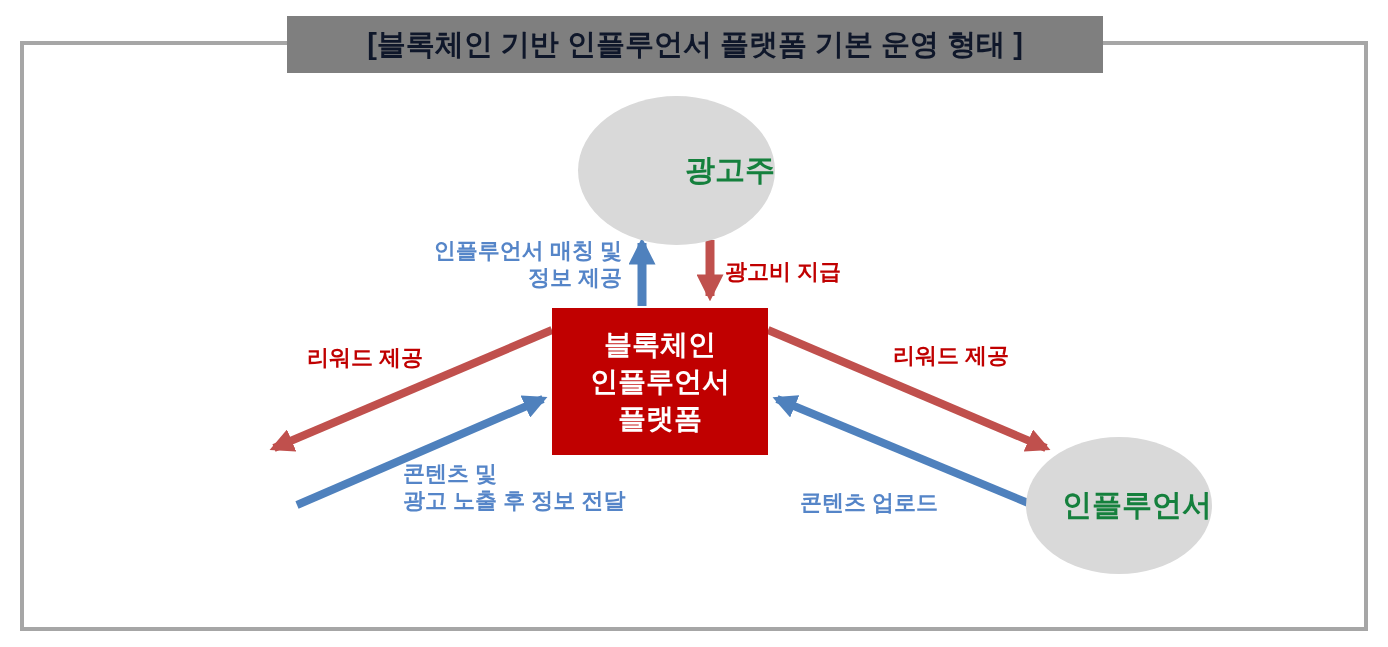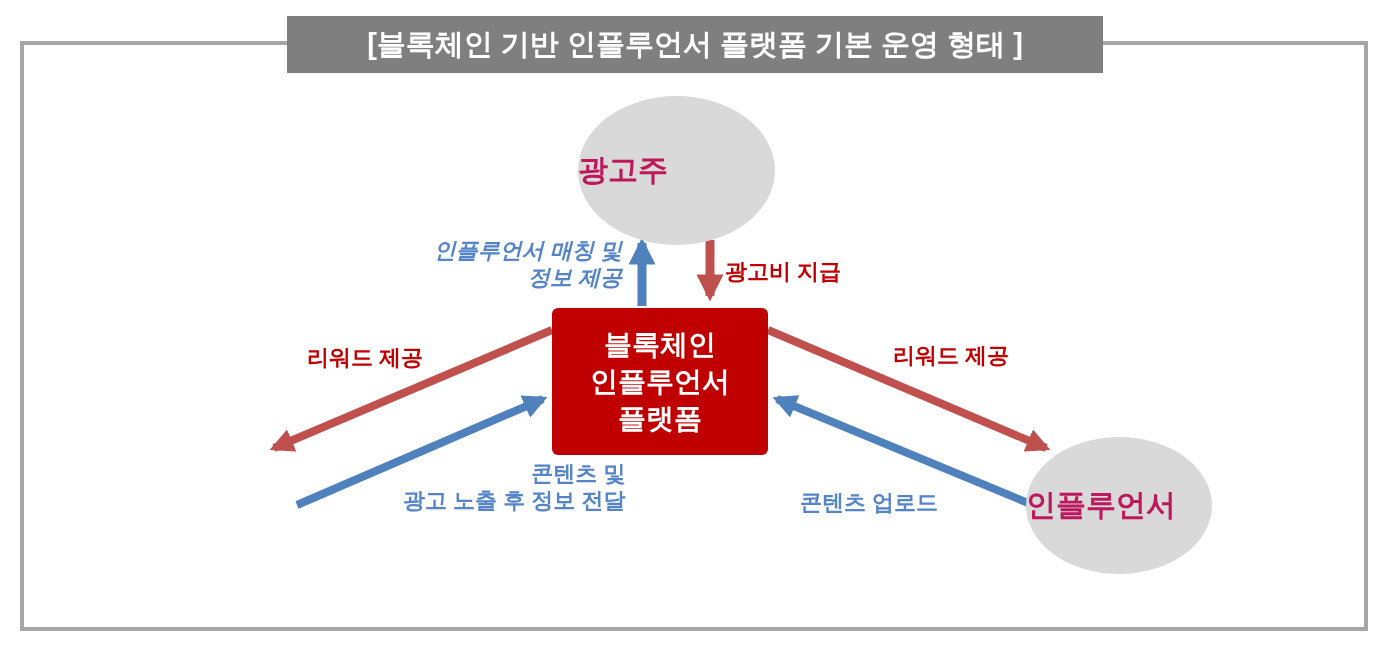--- a/index.html
+++ b/index.html
@@ -14,50 +14,50 @@
   }
   html,body{margin:0;padding:0;background:#ffffff;}
   body{font-family:"Liberation Sans","DejaVu Sans",sans-serif;}
   .canvas{position:relative;width:1388px;height:647px;background:#ffffff;overflow:hidden;}
   .outer-border{
     position:absolute;left:20px;top:41px;width:1340px;height:582px;
     border:4px solid var(--border);
   }
   .title-bar{
     position:absolute;left:287px;top:16px;width:816px;height:57px;
-    background:var(--title-bar);color:#ffffff;font-weight:bold;font-size:29px;
+    background:var(--title-bar);color:#0f172a;font-weight:bold;font-size:29px;
     display:flex;align-items:center;justify-content:center;white-space:nowrap;
     z-index:3;
   }
   .ellipse{
     position:absolute;background:var(--node-fill);border-radius:50%;
-    display:flex;align-items:center;justify-content:flex-start;
-    color:#be185d;font-weight:bold;font-size:30px;z-index:2;
+    display:flex;align-items:center;justify-content:flex-end;
+    color:#15803d;font-weight:bold;font-size:30px;z-index:2;
   }
   .ellipse.advertiser{left:578px;top:96px;width:197px;height:149px;}
   .ellipse.consumer{left:102px;top:432px;width:196px;height:142px;}
   .ellipse.influencer{left:1026px;top:437px;width:186px;height:137px;}
   .platform-box{
     position:absolute;left:552px;top:308px;width:216px;height:147px;
     background:var(--platform-fill);color:#ffffff;font-weight:bold;font-size:28px;
     line-height:37px;display:flex;align-items:center;justify-content:center;
-    text-align:center;white-space:pre-line;z-index:2;border-radius:6px;
+    text-align:center;white-space:pre-line;z-index:2;
   }
   .arrow-layer{position:absolute;left:0;top:0;width:1388px;height:647px;z-index:1;}
   .edge-label{
     position:absolute;font-weight:bold;font-size:22px;line-height:27px;
     white-space:pre-line;z-index:3;text-align:center;
   }
   .edge-label.blue{color:var(--blue-text);}
   .edge-label.red{color:var(--red-text);}
-  .lbl-matching{left:390px;top:237px;width:232px;text-align:right;font-style:italic;}
+  .lbl-matching{left:390px;top:237px;width:232px;text-align:right;}
   .lbl-adfee{left:725px;top:258px;}
   .lbl-reward-left{left:307px;top:344px;}
   .lbl-reward-right{left:893px;top:342px;}
-  .lbl-content-info{left:403px;top:460px;text-align:right;}
+  .lbl-content-info{left:403px;top:460px;text-align:left;}
   .lbl-content-upload{left:800px;top:469px;margin-top:20px;}
 </style>
 </head>
 <body>
 
 <div class="canvas">
 
   <div class="outer-border"></div>
 
   <div class="title-bar">[블록체인 기반 인플루언서 플랫폼 기본 운영 형태 ]</div>

